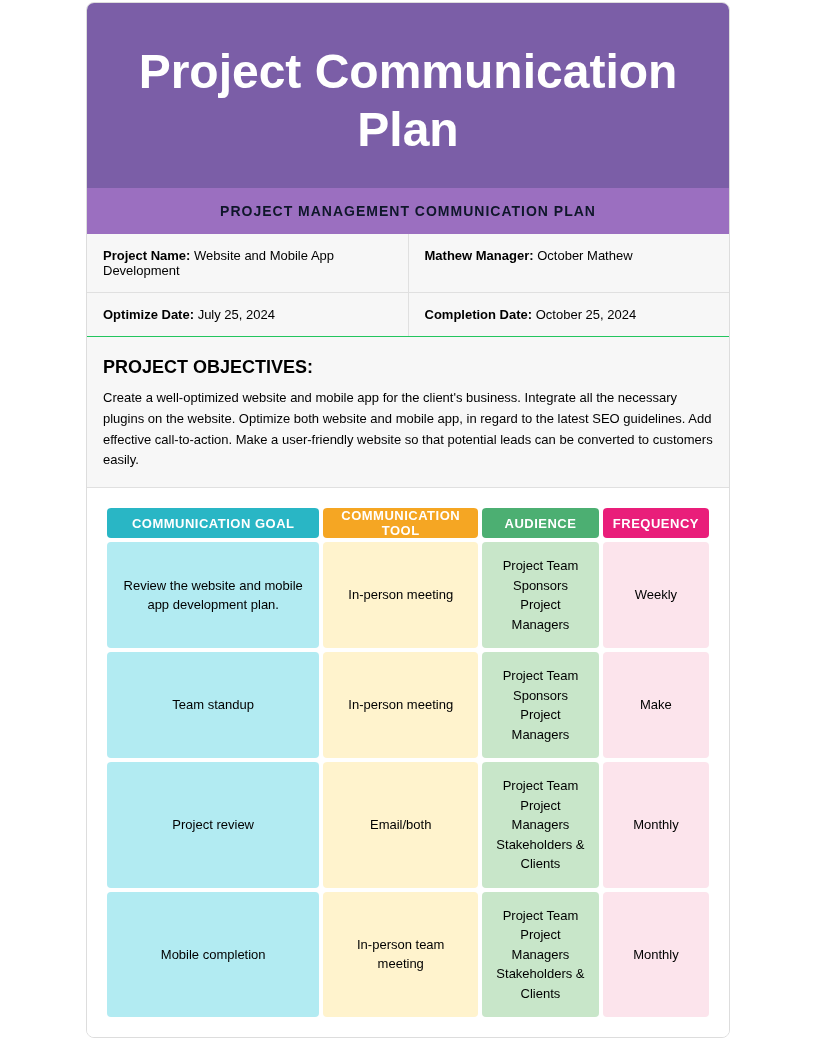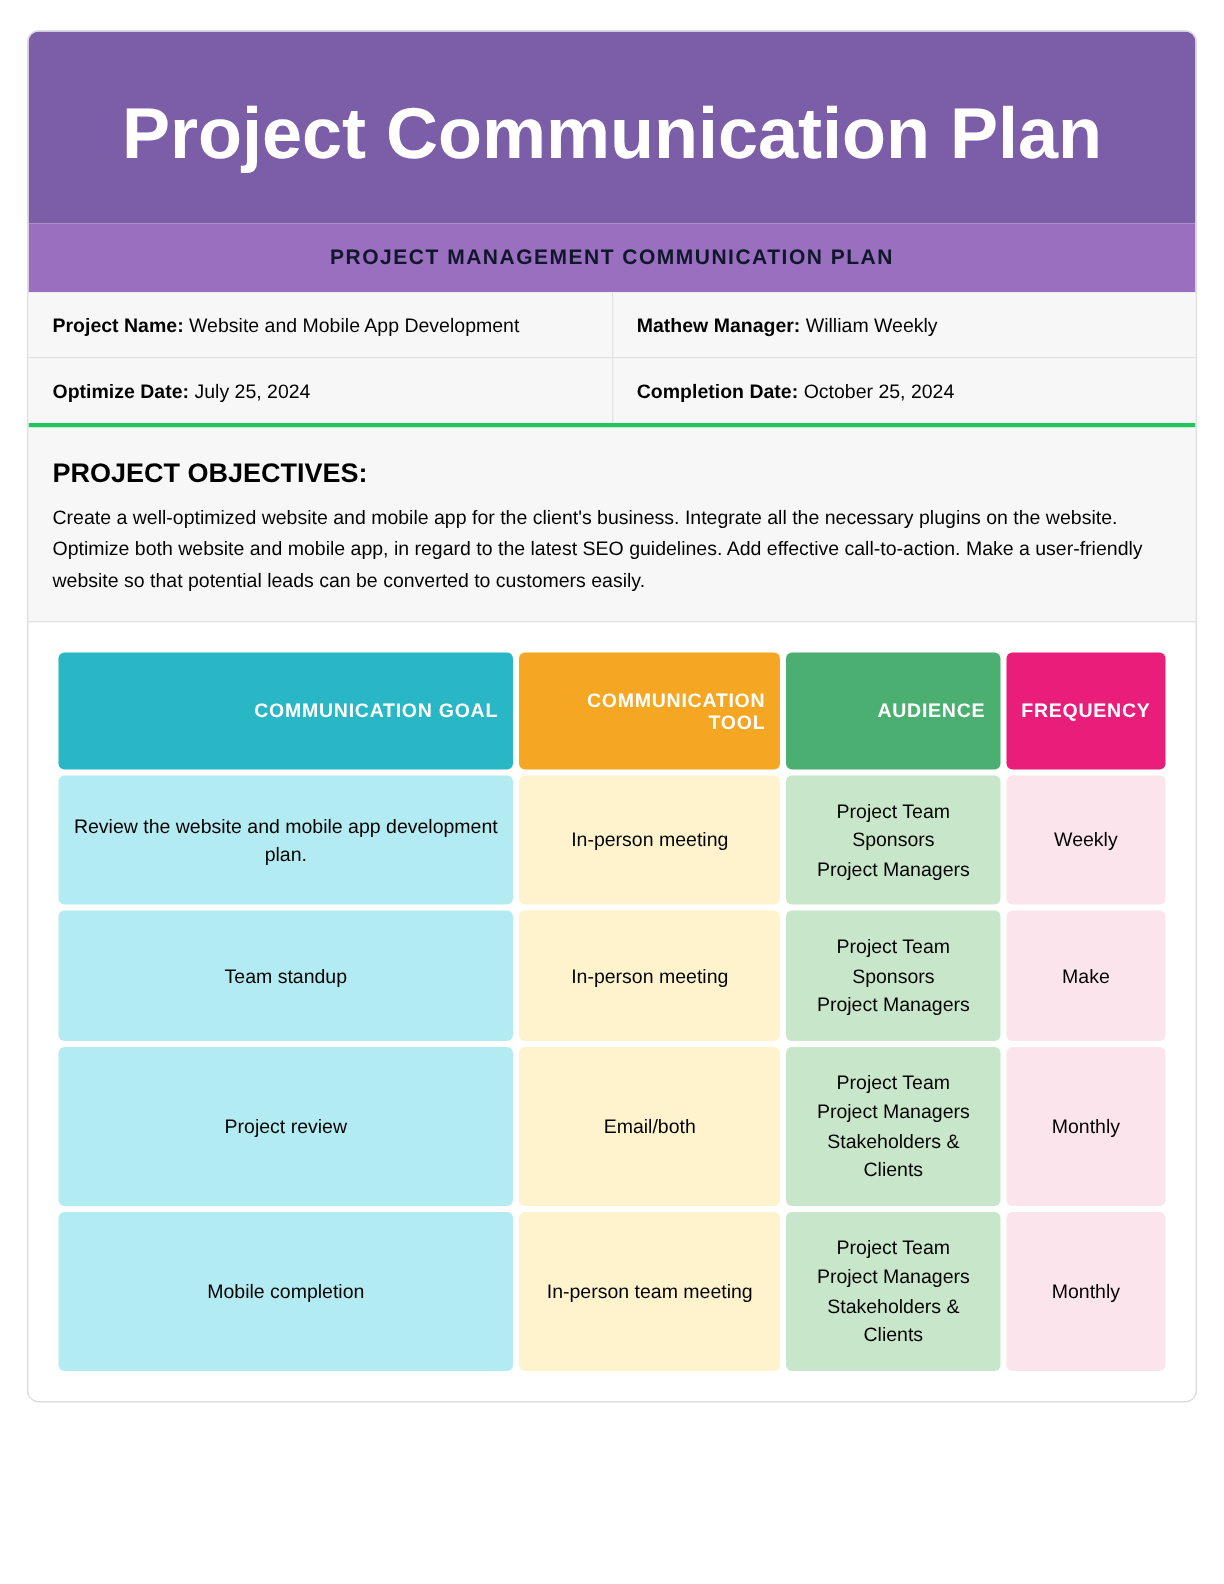--- a/index.html
+++ b/index.html
@@ -7,22 +7,22 @@
       margin: 0;
       padding: 0;
     }
     body {
       width: 816px;
       min-height: 1056px;
       font-family: Arial, sans-serif;
       background: #fff;
     }
     .page {
-      width: 780px;
-      margin: 20px auto;
+      width: 644px;
+      margin: 2px auto;
       border: 1px solid #ddd;
       border-radius: 8px;
       overflow: hidden;
     }
     .header {
       background: #7B5EA7;
       padding: 40px 30px 30px;
       text-align: center;
     }
     .header h1 {
@@ -38,21 +38,21 @@
     }
     .subheader span {
       color: #0f172a;
       font-size: 14px;
       font-weight: bold;
       letter-spacing: 1px;
       text-transform: uppercase;
     }
     .info-section {
       background: #fff;
-      border-bottom: 3px solid #22c55e;
+      border-bottom: 1px solid #22c55e;
     }
     .info-row {
       display: flex;
       border-bottom: 1px solid #e0e0e0;
     }
     .info-row:last-child {
       border-bottom: none;
     }
     .info-cell {
       flex: 1;
@@ -81,22 +81,22 @@
     .table-section {
       padding: 16px;
       background: #fff;
     }
     .comm-table {
       width: 100%;
       border-collapse: separate;
       border-spacing: 4px;
     }
     .comm-table thead tr th {
-      padding: 24px 10px;
-      text-align: right;
+      padding: 0 10px;
+      text-align: center;
       font-size: 13px;
       font-weight: bold;
       color: #fff;
       letter-spacing: 0.5px;
       text-transform: uppercase;
     }
     .th-goal { background: #29B6C5; border-radius: 4px; }
     .th-tool { background: #F5A623; border-radius: 4px; }
     .th-audience { background: #4CAF72; border-radius: 4px; }
     .th-frequency { background: #E91E7A; border-radius: 4px; }
@@ -131,21 +131,21 @@
   </div>
 
   <div class="info-section">
     <div class="info-row">
       <div class="info-cell">
         <strong>Project Name:</strong>
         <span>Website and Mobile App Development</span>
       </div>
       <div class="info-cell">
         <strong>Mathew Manager:</strong>
-        <span>William Weekly</span>
+        <span>October Mathew</span>
       </div>
     </div>
     <div class="info-row">
       <div class="info-cell">
         <strong>Optimize Date:</strong>
         <span>July 25, 2024</span>
       </div>
       <div class="info-cell">
         <strong>Completion Date:</strong>
         <span>October 25, 2024</span>

